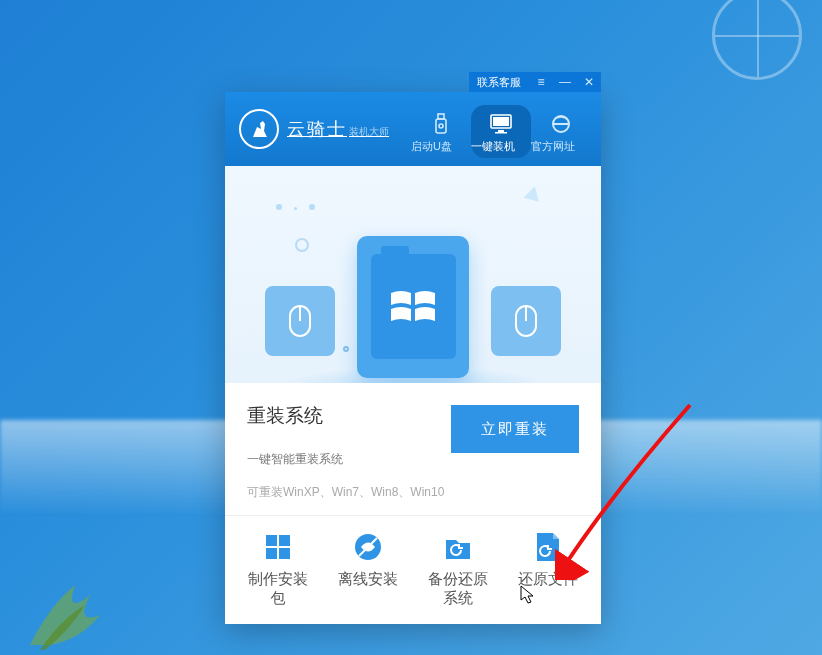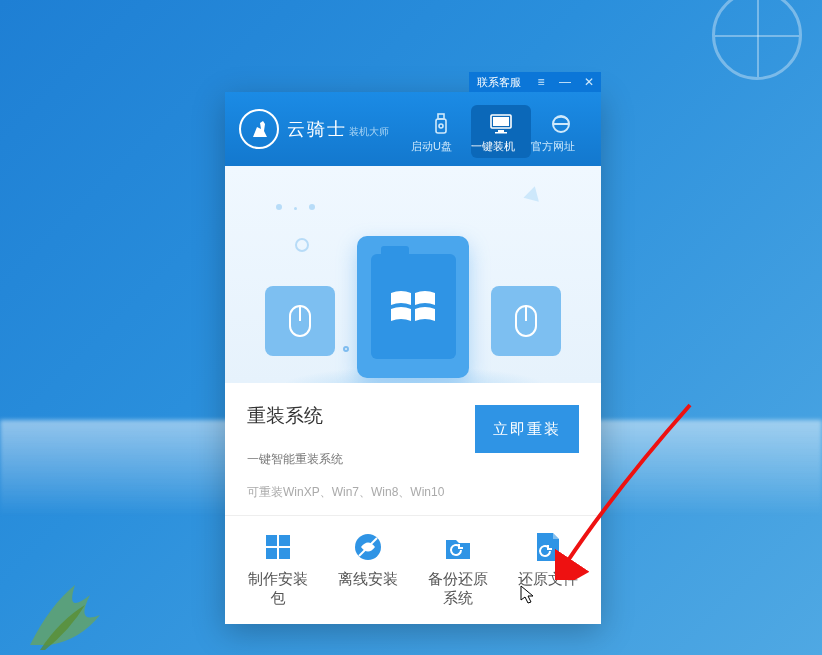--- a/index.html
+++ b/index.html
@@ -49,40 +49,40 @@
       display: flex; background: #0b76d8; height: 20px; align-items: center;
     }
     .winctrl span {
       width: 24px; height: 20px; display: flex; align-items: center; justify-content: center;
       color: #cfe9fb; font-size: 12px; line-height: 1;
     }
 
     .header {
       background: linear-gradient(#1b8be5, #1378ce);
       height: 86px; position: relative; color: #fff;
-      display: flex; align-items: center; padding: 0 14px;
+      display: flex; align-items: center; padding: 0 14px; text-decoration: underline;
     }
     .logo-wrap { display: flex; align-items: center; gap: 8px; }
     .logo-circle {
       width: 40px; height: 40px; border-radius: 50%; border: 2px solid #fff;
       display: flex; align-items: center; justify-content: center;
     }
     .logo-circle svg { width: 24px; height: 24px; }
     .app-name { font-size: 18px; font-weight: 500; letter-spacing: 2px; }
     .app-sub { font-size: 10px; color: #a6d3f4; margin-left: 2px; }
 
     .header-nav {
       position: absolute; right: 10px; bottom: 8px; display: flex; gap: 0;
     }
     .hnav {
       width: 60px; font-size: 11px; color: #cfe9fb;
       padding: 6px 0 4px; cursor: pointer;
     }
     .hnav .hicon { height: 26px; display: flex; justify-content: center; align-items: center; margin-bottom: 2px; }
-    .hnav.active { background: #0b68b9; color: #fff; border-radius: 6px; }
+    .hnav.active { background: #0b68b9; color: #fff; border-radius: 14px; }
 
     .hero {
       background: linear-gradient(#f0f8ff, #e6f2fc);
       height: 254px; position: relative; overflow: hidden;
     }
     .dots { position: absolute; left: 45px; top: 30px; }
     .dots span { width: 6px; height: 6px; border-radius: 50%; background: #7fc1f1; display: inline-block; margin: 0 6px; opacity: .5;}
     .dots span:nth-child(2){ width: 3px; height:3px; }
     .shape-tri {
       position: absolute; top: 20px; right: 60px; width: 0; height: 0;
@@ -119,21 +119,21 @@
 
     .action {
       padding: 20px 22px 14px; border-bottom: 1px solid #eee;
       position: relative;
     }
     .action h2 { font-size: 19px; color: #333; font-weight: 500; margin-bottom: 22px; }
     .action .line1 { font-size: 12px; color: #777; margin-bottom: 16px; }
     .action .line2 { font-size: 12px; color: #aaa; }
     .cta {
       position: absolute; right: 22px; top: 22px;
-      width: 104px; height: 48px; background: #2f94e5; color: #fff;
+      width: 128px; height: 48px; background: #2f94e5; color: #fff;
       font-size: 15px; display:flex; align-items:center; justify-content:center;
       cursor: pointer; letter-spacing: 2px;
     }
 
     .tools {
       display: flex; justify-content: space-around; padding: 14px 8px 16px;
     }
     .tool { text-align: center; width: 64px; cursor: pointer; }
     .tool .ticon {
       width: 34px; height: 34px; margin: 0 auto 6px;

